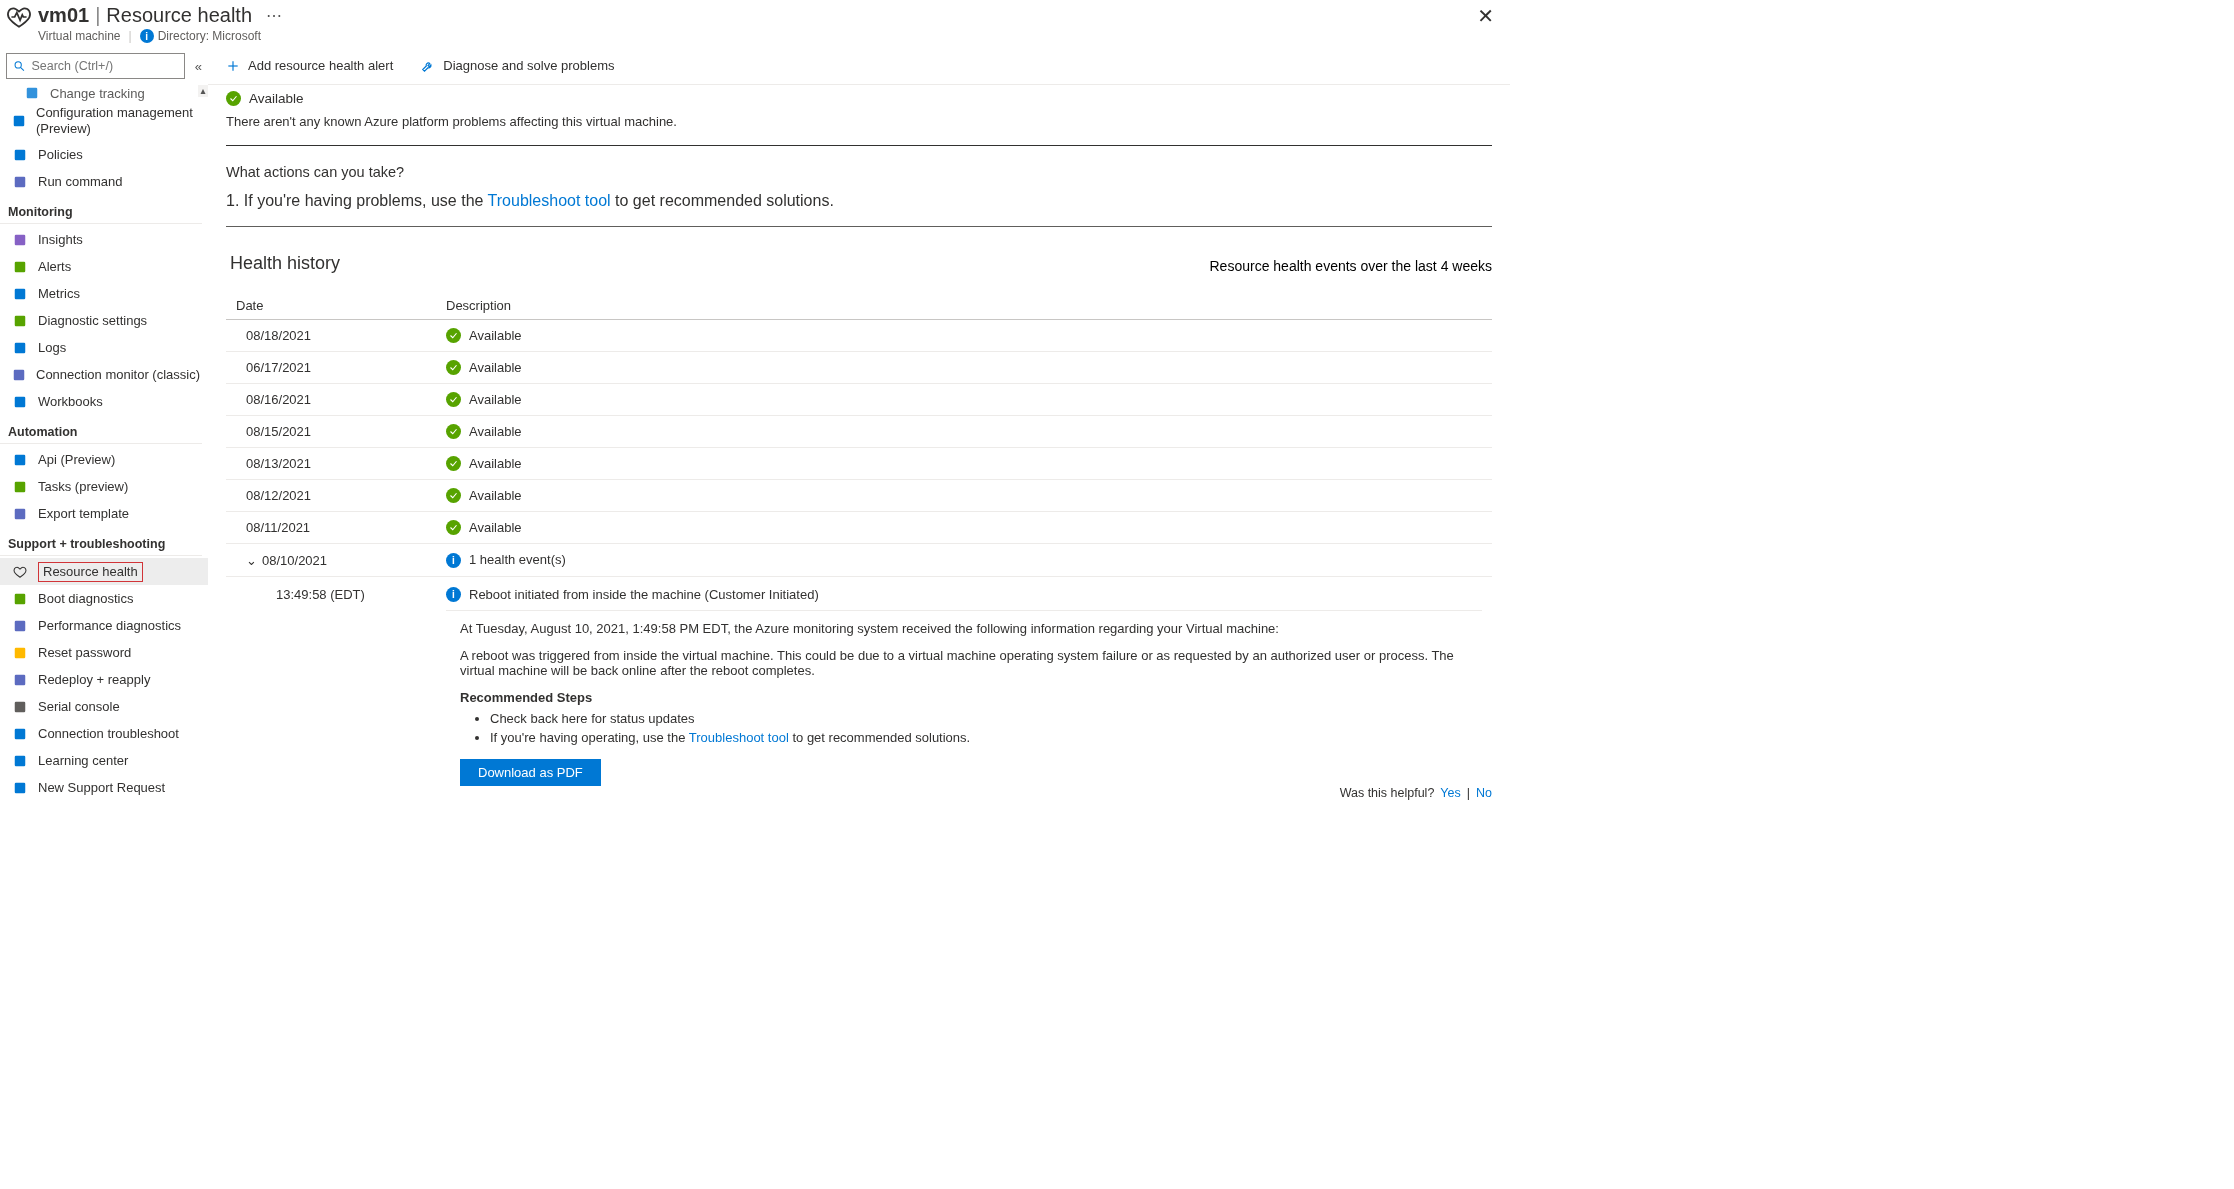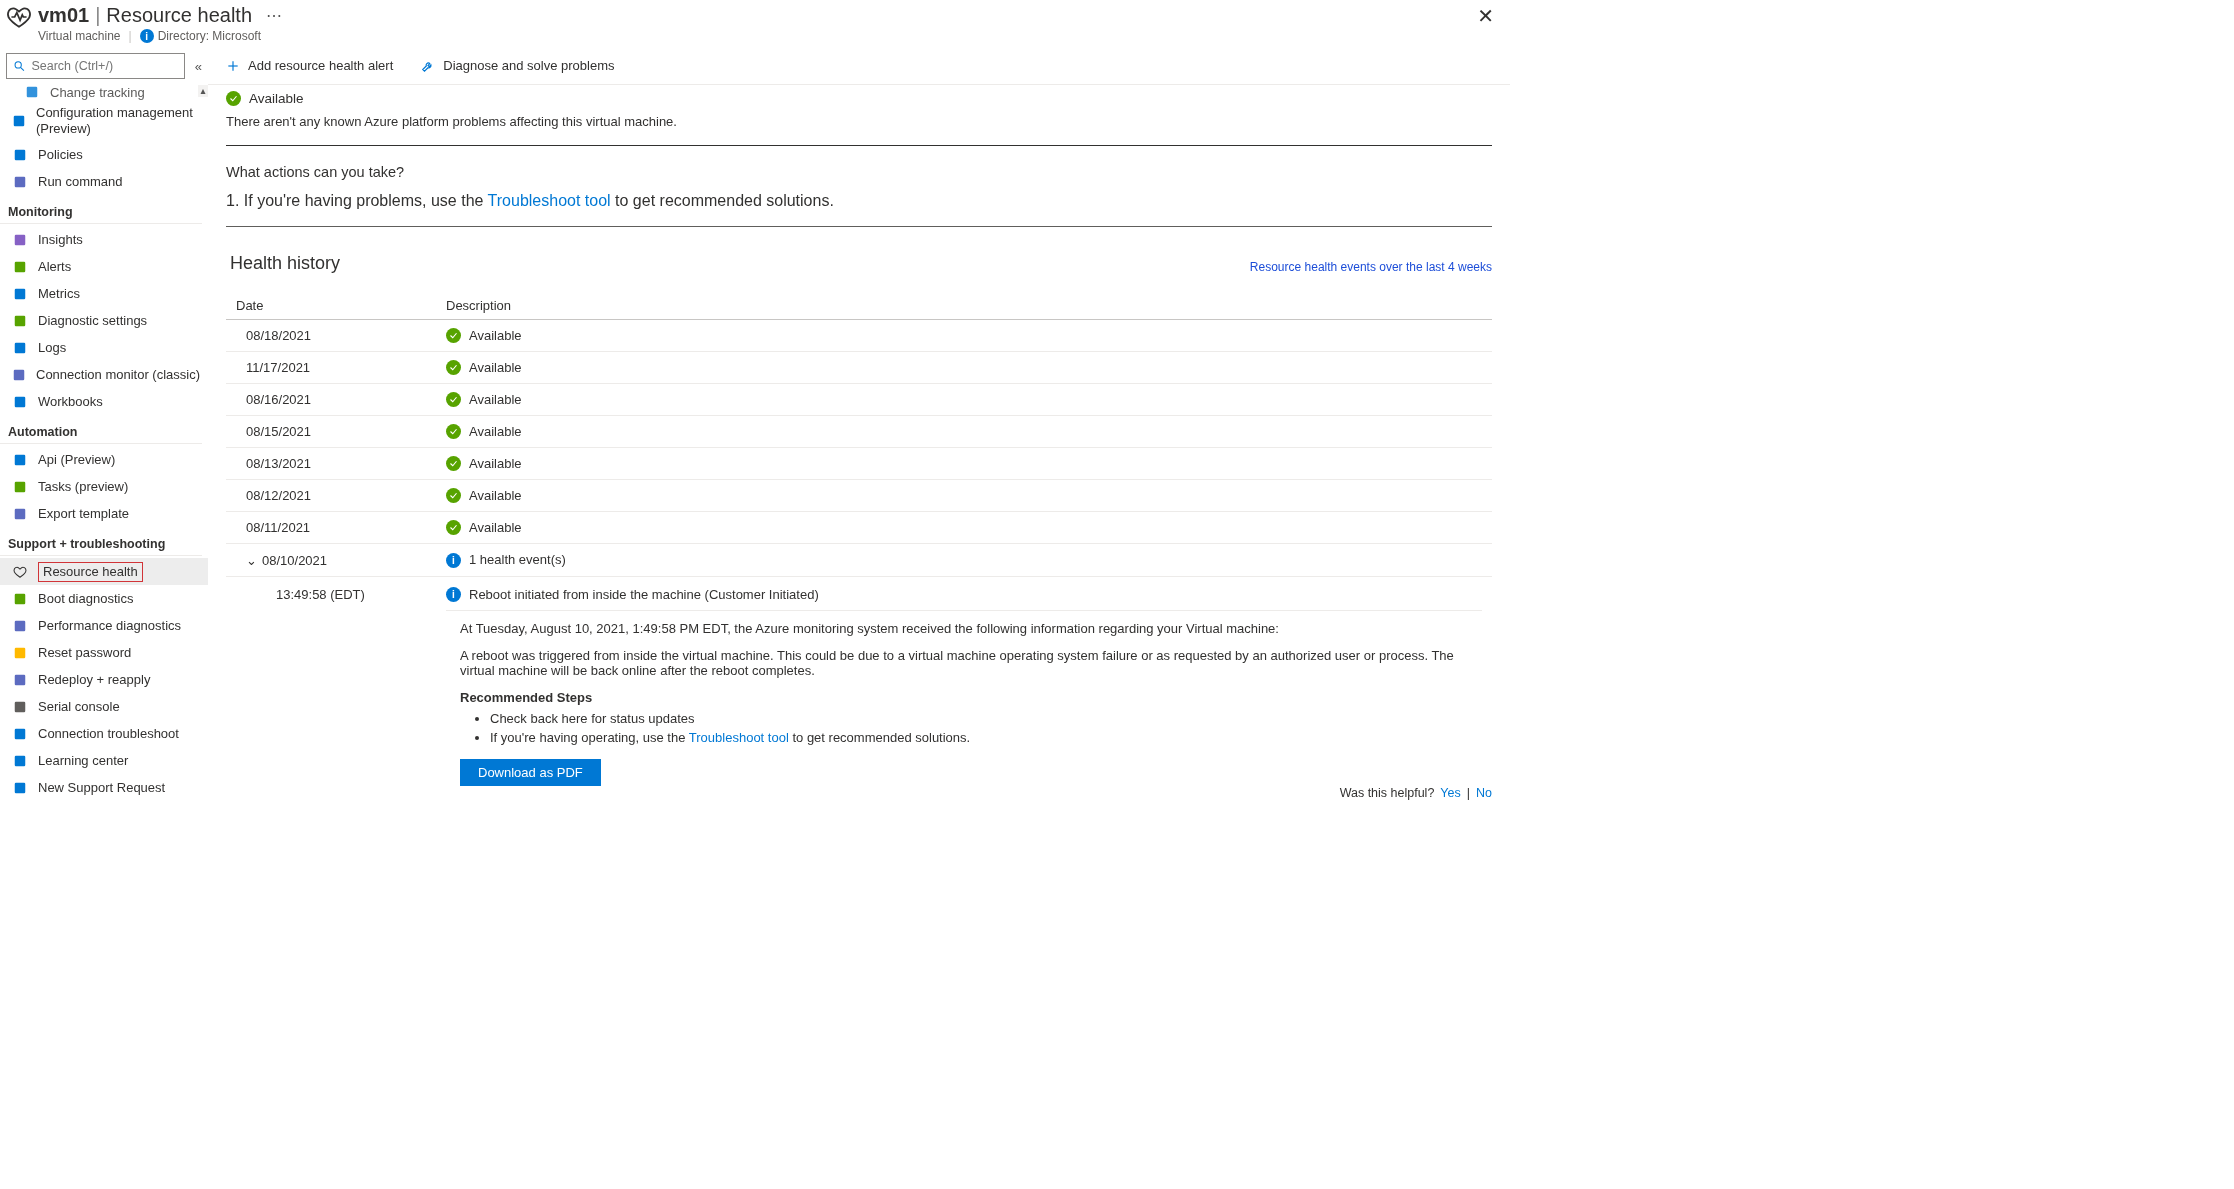--- a/index.html
+++ b/index.html
@@ -48,21 +48,21 @@
   .info-badge{ width:15px; height:15px; border-radius:50%; background:#0078d4; color:#fff; display:inline-flex; align-items:center; justify-content:center; font-size:10px; font-weight:700; margin-right:8px;}
   .status-txt { font-size:13.5px; }
   .desc { margin-top:8px; color:#323130; font-size:13px; }
   .hr { border:0; border-top:1px solid #323130; margin:16px 0 18px 0; }
   .hr.light { border-top-color:#605e5c; }
   .q { font-size:14.5px; margin-bottom:12px; }
   .step { font-size:16px; }
   .link { color:#0078d4; cursor:pointer; }
   .hh-head { display:flex; align-items:flex-end; justify-content:space-between; margin:26px 0 18px 4px;}
   .hh-title { font-size:18px; font-weight:400; }
-  .hh-sub   { font-size:12px; color:#1d4ed8; }
+  .hh-sub   { font-size:14px; color:#000000; }
   table.hist { width:100%; border-collapse:collapse; font-size:13px; }
   table.hist th { text-align:left; font-weight:400; color:#323130; padding:6px 10px; border-bottom:1px solid #c8c6c4; }
   table.hist td { padding:8px 10px; border-bottom:1px solid #edebe9; vertical-align:middle; }
   table.hist td.date { padding-left:20px; width:210px; }
   .exp-row td.date { padding-left:6px; }
   .chevron { display:inline-block; width:12px; margin-right:4px; transform:rotate(0deg);}
   .detail-block { padding:10px 10px 10px 220px; }
   .detail-title { display:flex; align-items:center; margin-bottom:10px; padding-bottom:8px; border-bottom:1px solid #edebe9;}
   .detail-p { margin:8px 0 12px 14px; }
   .rec-h { font-weight:600; margin:10px 0 6px 14px;}
@@ -113,21 +113,21 @@
               <circle cx="10" cy="10" r="6"></circle>
               <line x1="15" y1="15" x2="21" y2="21"></line>
             </svg>
           <input type="text" placeholder="Search (Ctrl+/)" style="">
         </div>
         <span class="collapse">«</span>
       </div>
       <div class="nav-wrap">
         <span class="scroll-up">▴</span>
         <div class="nav" id="nav">
-            <div class="nav-item" style="height: 16px; overflow: hidden; align-items: flex-start; opacity: 0.8; padding-left: 24px;">
+            <div class="nav-item" style="height: 16px; overflow: hidden; align-items: center; opacity: 0.8; padding-left: 24px;">
               <span class="ic" style="color:#0078d4">
                 <svg width="14" height="14" viewBox="0 0 24 24">
                   <rect x="3" y="3" width="18" height="18" rx="2" fill="#0078d4"></rect>
                 </svg>
               </span>
               <span class="lbl">Change tracking</span>
             </div>
             <div class="nav-item multiline">
               <span class="ic" style="color:#0078d4">
                 <svg width="14" height="14" viewBox="0 0 24 24">
@@ -364,21 +364,21 @@
           <tbody id="hist-body">
               <tr>
                 <td class="date">08/18/2021</td>
                 <td><span class="chk-badge">
                     <svg viewBox="0 0 24 24">
                       <polyline points="4 12 10 18 20 6"></polyline>
                     </svg>
                   </span>Available</td>
               </tr>
               <tr>
-                <td class="date">11/17/2021</td>
+                <td class="date">06/17/2021</td>
                 <td><span class="chk-badge">
                     <svg viewBox="0 0 24 24">
                       <polyline points="4 12 10 18 20 6"></polyline>
                     </svg>
                   </span>Available</td>
               </tr>
               <tr>
                 <td class="date">08/16/2021</td>
                 <td><span class="chk-badge">
                     <svg viewBox="0 0 24 24">

